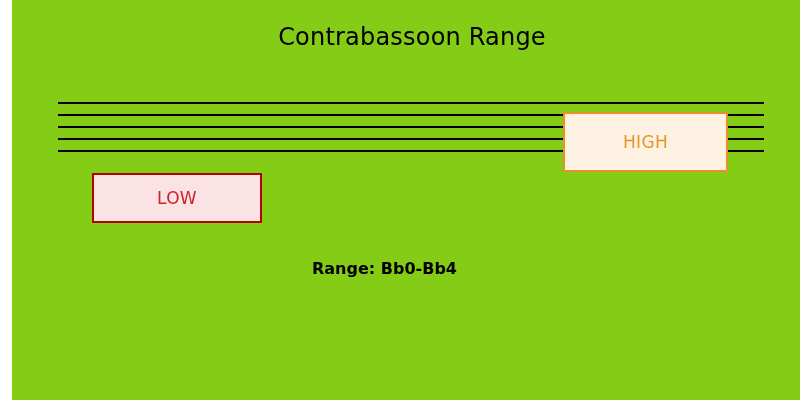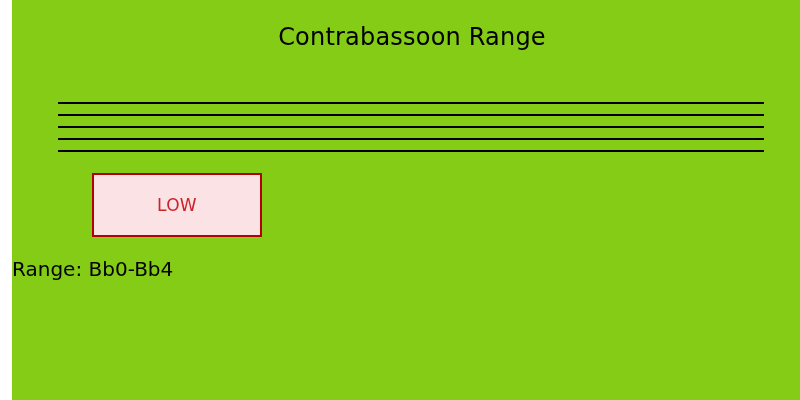--- a/index.html
+++ b/index.html
@@ -67,21 +67,21 @@
     font-size: 17px;
     line-height: 20px;
     white-space: nowrap;
     letter-spacing: 0.3px;
   }
 
   #box-low {
     left: 80px;
     top: 173px;
     width: 170px;
-    height: 64px;
+    height: 50px;
     border-color: #b30000;
     background: #fbe3e5;
     z-index: 4;
   }
   #box-low .register-label { color: #cc2229; }
 
   #box-middle {
     left: 273px;
     top: 130px;
     width: 258px;
@@ -102,42 +102,46 @@
     z-index: 2;
   }
   #box-high .register-label { color: #e8952e; }
 
   
   #range-caption {
     position: absolute;
     left: 0;
     top: 258px;
     width: 745px;
-    text-align: left;
-    font-size: 20px;
+    text-align: center;
+    font-size: 16px;
     line-height: 22px;
     color: #000000;
     white-space: nowrap;
+    font-weight: bold;
   }
 </style>
 </head>
 <body>
 
 <div id="figure">
 
   <div id="chart-title">Contrabassoon Range</div>
 
   <div id="staff">
     <div class="staff-line" style="top:6px;"></div>
     <div class="staff-line" style="top:18px;"></div>
     <div class="staff-line" style="top:30px;"></div>
     <div class="staff-line" style="top:42px;"></div>
     <div class="staff-line" style="top:54px;"></div>
   </div>
 
+  <div class="register-box" id="box-high">
+    <span class="register-label">HIGH</span>
+  </div>
 
 
   <div class="register-box" id="box-low">
     <span class="register-label">LOW</span>
   </div>
 
   <div id="range-caption">Range: Bb0-Bb4</div>
 
 </div>
 

